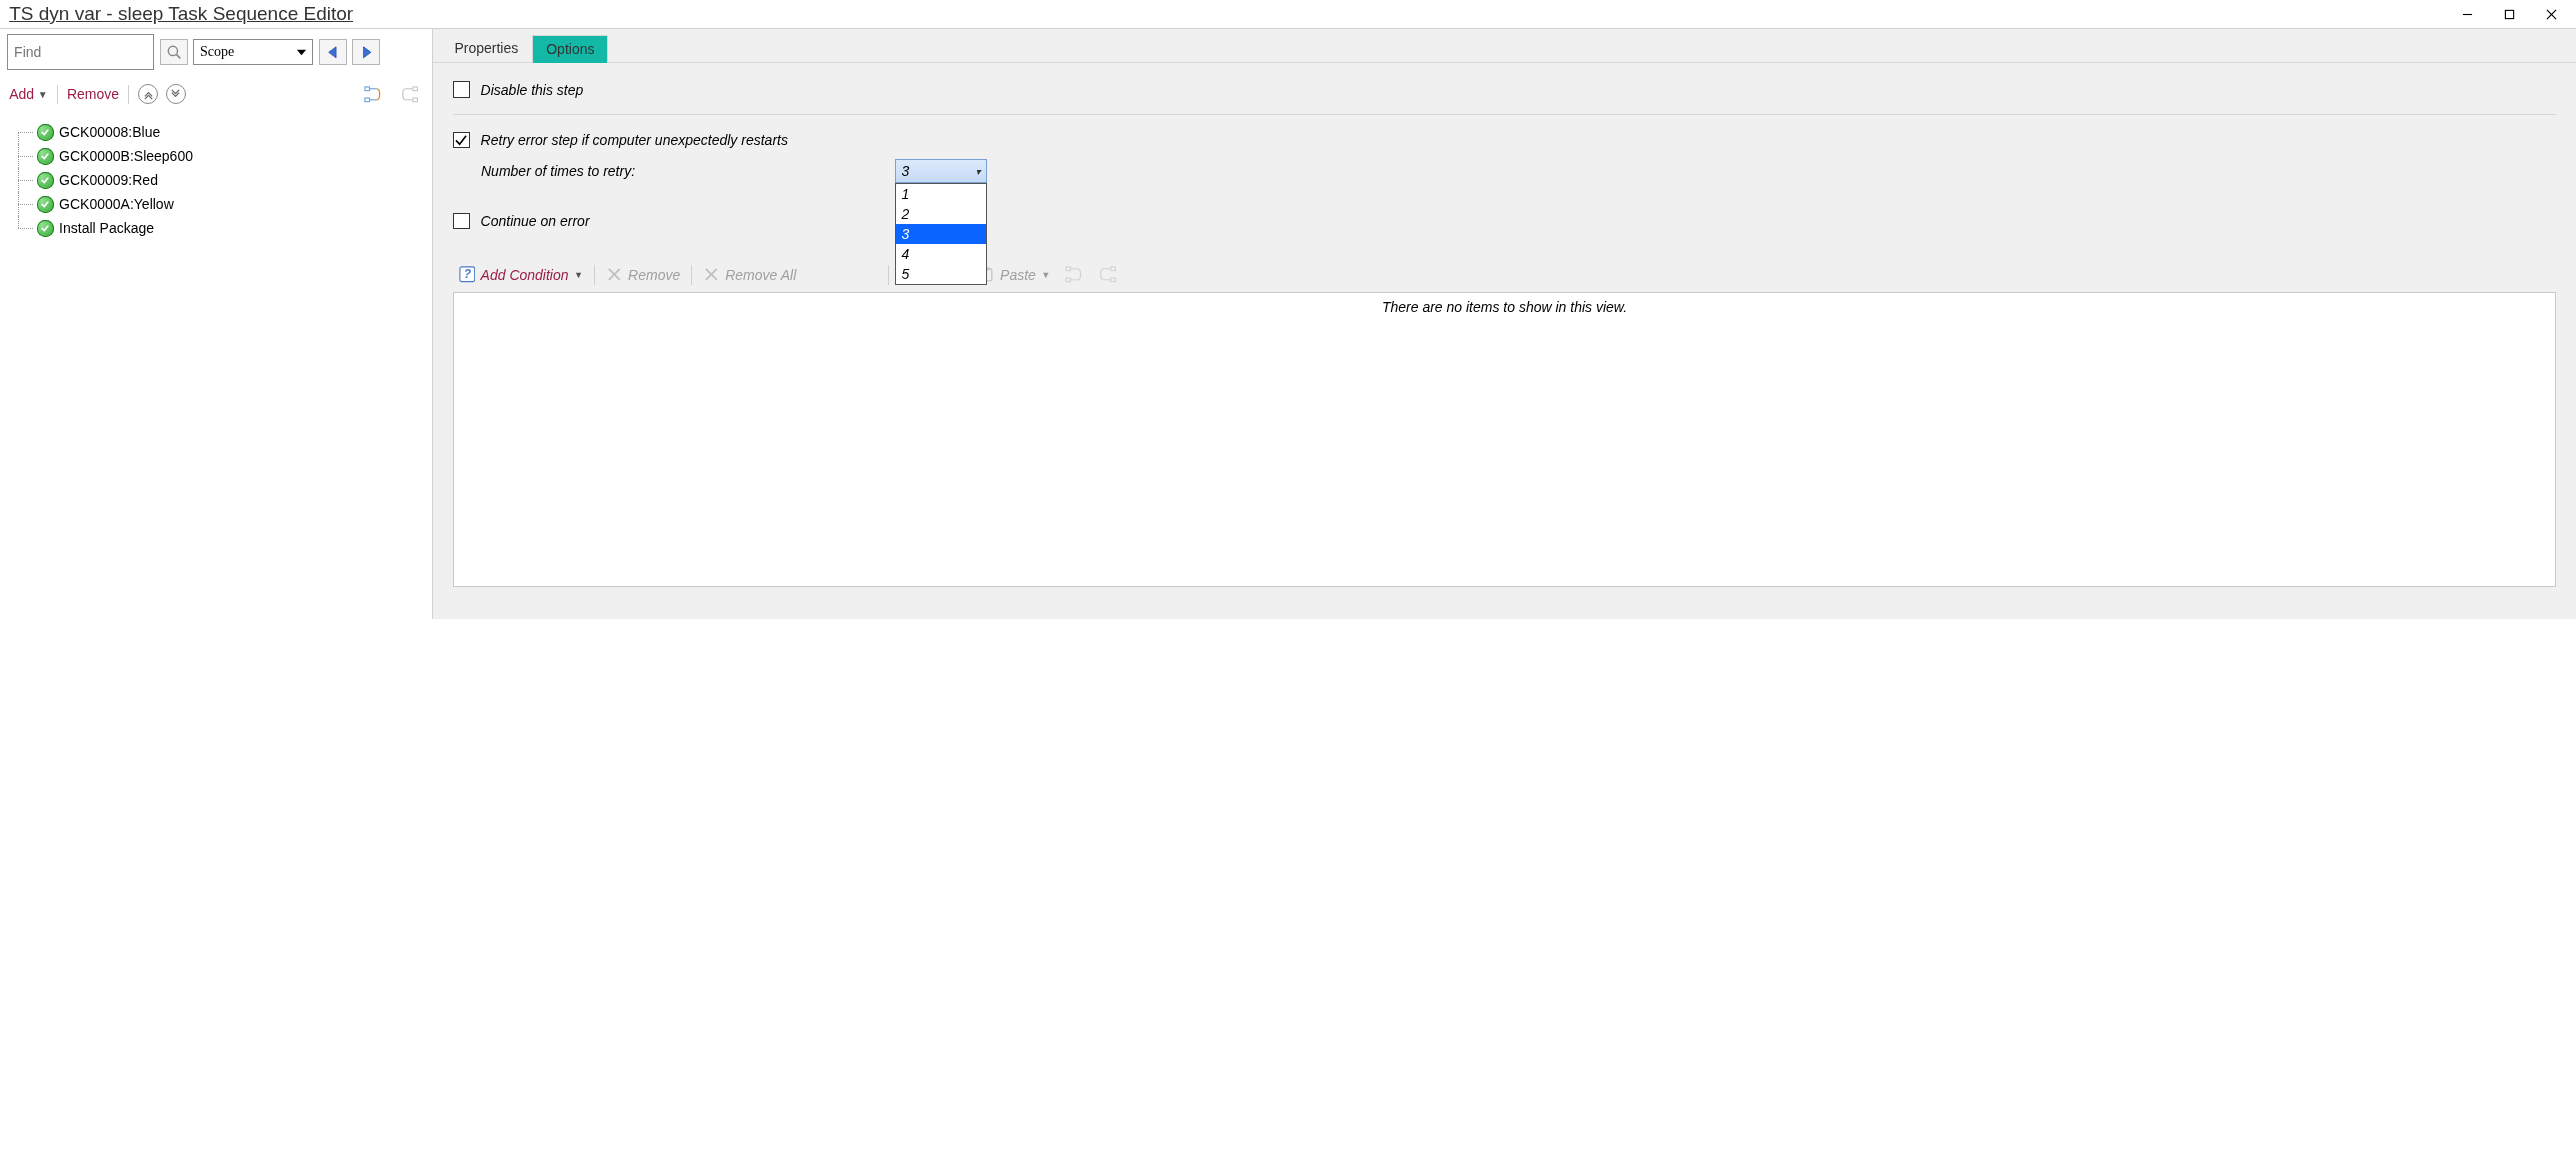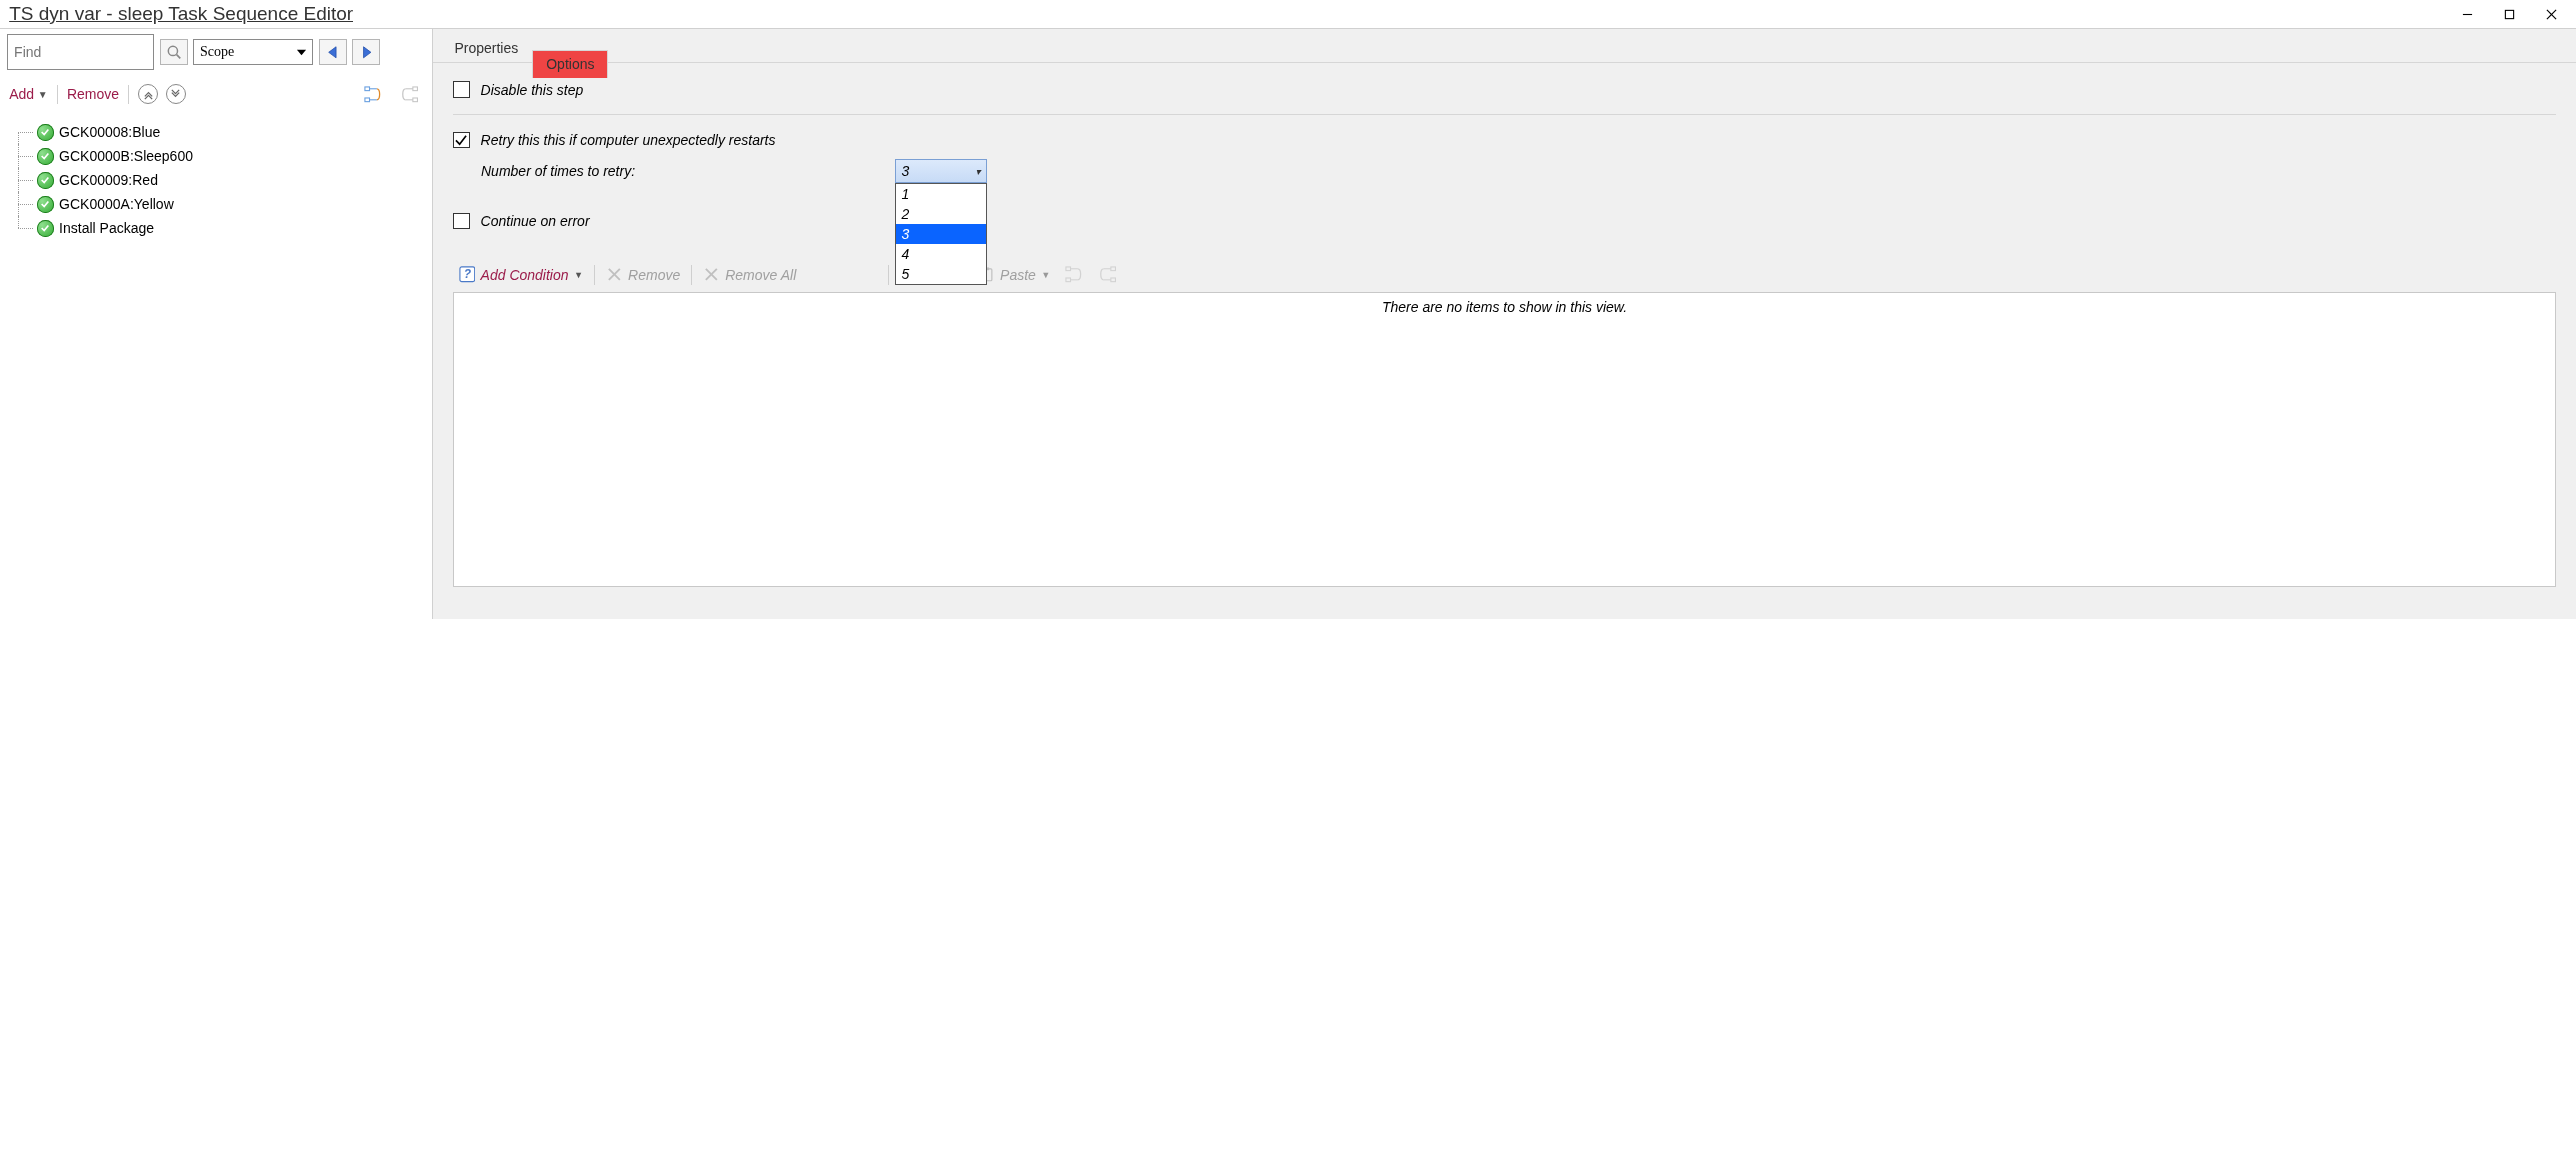--- a/index.html
+++ b/index.html
@@ -102,21 +102,21 @@
   }
   .check-ok svg { width:10px; height:10px; }
 
   
   .rightpane { background:#f0f0f0; display:flex; flex-direction:column; }
   .tabs { display:flex; align-items:flex-end; height:34px; padding-left:7.4px; background:#f0f0f0; border-bottom:0.9px solid #d6d6d6;}
   .tab {
     padding:5.5px 13px; font-size:14px; color:#333; border:0.9px solid transparent; border-bottom:none;
     cursor:pointer;
   }
-  .tab.active { background:#ef4444; border-color:#d6d6d6; position:relative; top:16px; }
+  .tab.active { background:#14b8a6; border-color:#d6d6d6; position:relative; top:1px; }
   .rp-body { padding: 13px 20px; background:#f0f0f0;font-style:italic; }
 
   .opt-row { display:flex; align-items:center; gap:11px; padding:5.5px 0; }
   .wcheck {
     width:16.6px; height:16.6px; border:0.9px solid #333; background:#fff;
     display:flex; align-items:center; justify-content:center;
   }
   .wcheck.checked svg { display:block; }
   .wcheck svg { display:none; width:12px; height:12px; }
   .field-label { color:#000; }
@@ -318,21 +318,21 @@
         </div>
 
         <div class="divider"></div>
 
         <div class="opt-row">
           <div class="wcheck checked">
             <svg viewBox="0 0 13 13">
                 <path d="M1 7 L5 11 L12 2" fill="none" stroke="#000" stroke-width="1.8"></path>
               </svg>
           </div>
-          <span class="field-label">Retry this this if computer unexpectedly restarts</span>
+          <span class="field-label">Retry error step if computer unexpectedly restarts</span>
         </div>
         <div class="opt-row sub-row">
           <span class="field-label">Number of times to retry:</span>
           <div style="flex:0 0 258px"></div>
           <div class="combo-wrap">
             <div class="combo">
               <span>3</span>
               <span class="cchev">▾</span>
             </div>
             <div class="combo-list">

